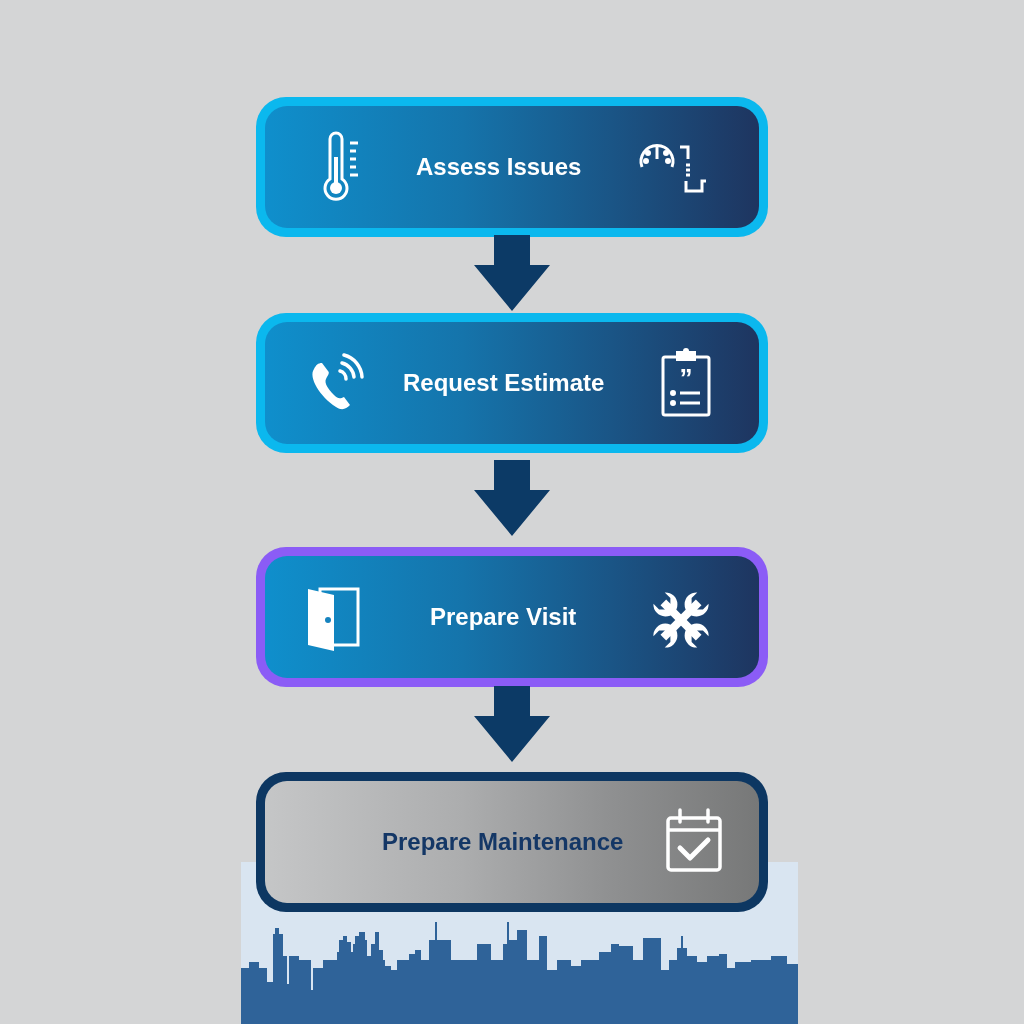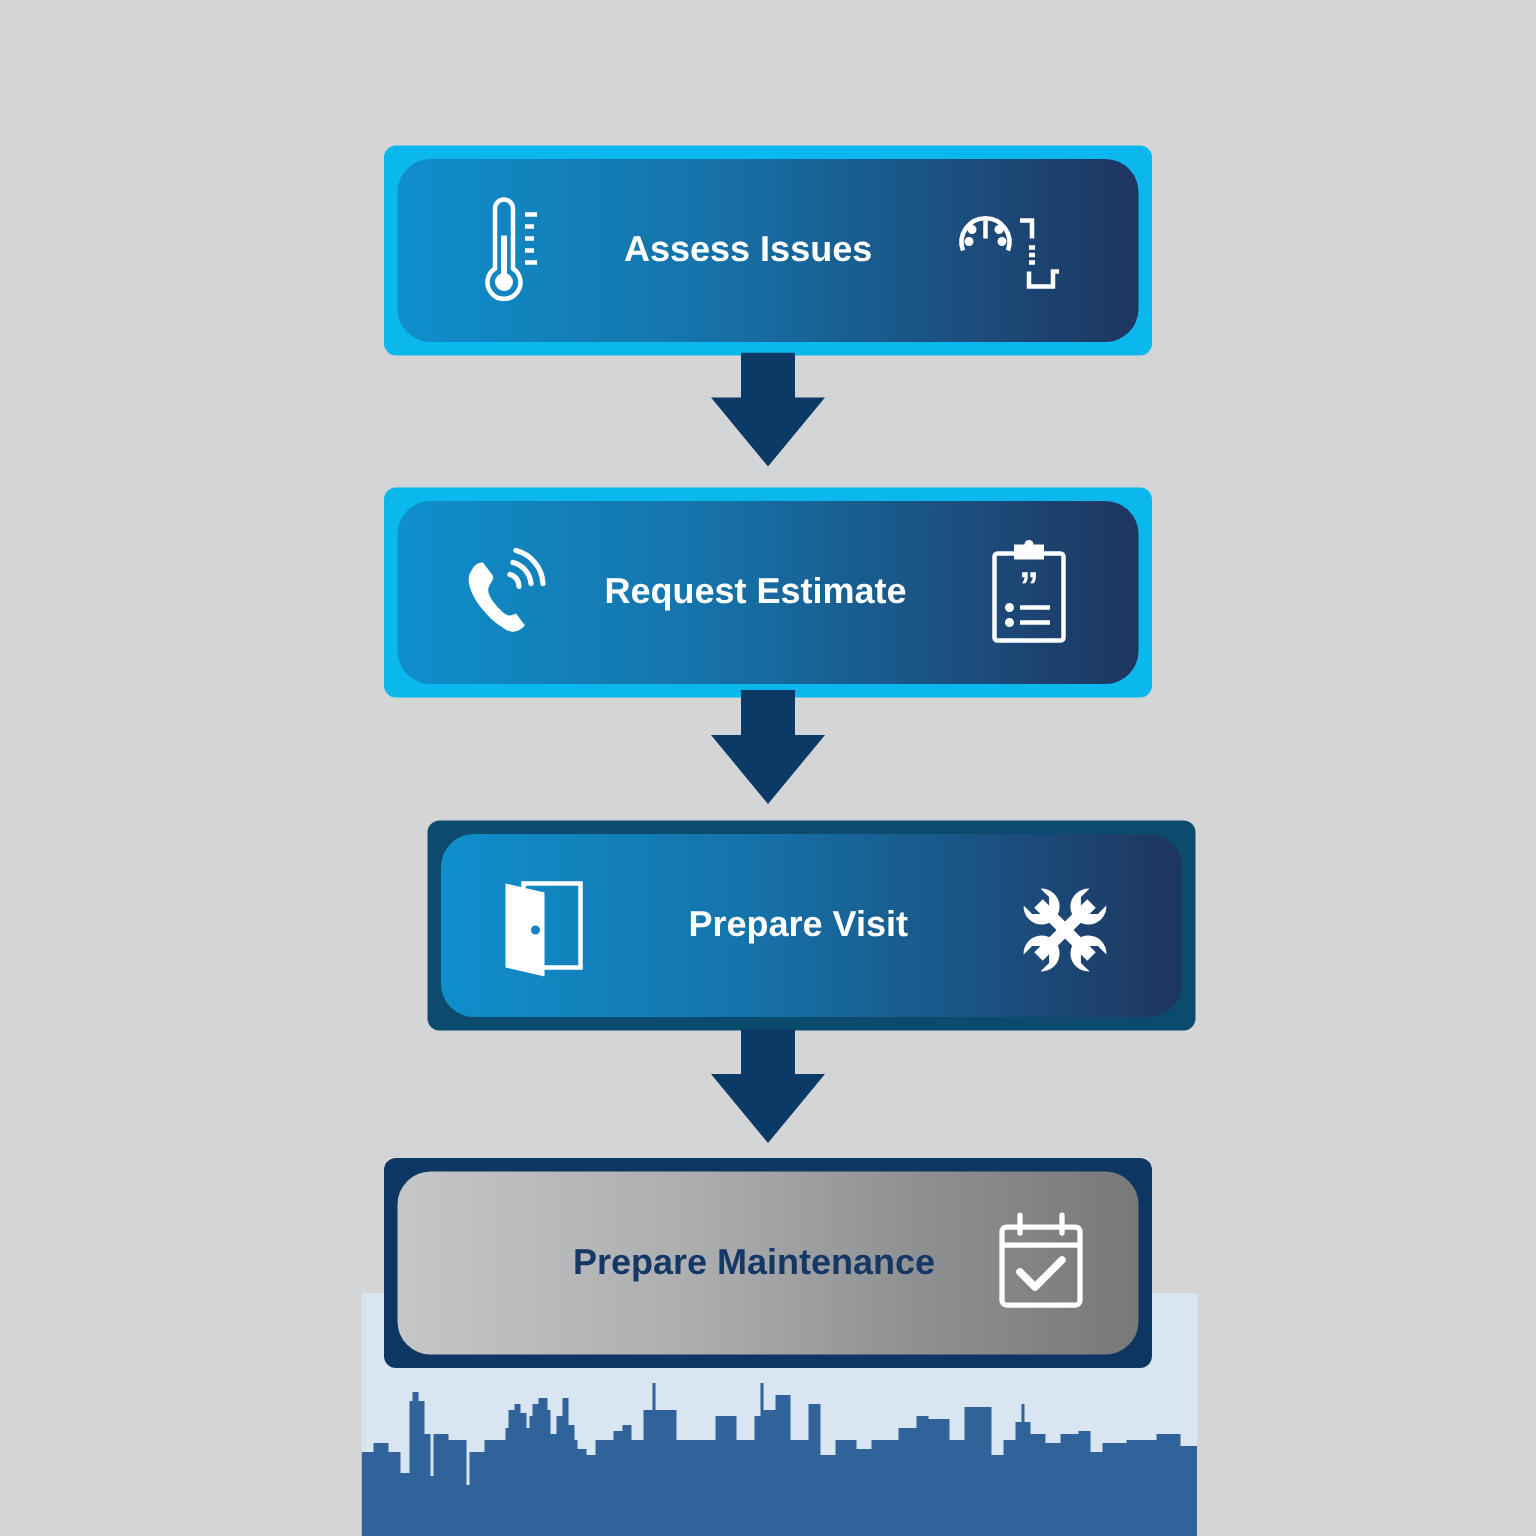--- a/index.html
+++ b/index.html
@@ -3,29 +3,29 @@
 <meta charset="utf-8">
 <style>
   html, body { margin:0; padding:0; }
   body {
     width:1024px; height:1024px; overflow:hidden; position:relative;
     background:#d4d5d6;
     font-family:"Liberation Sans", "DejaVu Sans", sans-serif;
   }
   .step {
     position:absolute; left:256px; width:512px; height:140px;
-    border-radius:8px; box-sizing:border-box;
+    border-radius:30px; box-sizing:border-box;
   }
   .step .inner {
     position:absolute; left:9px; top:9px; right:9px; bottom:9px;
     border-radius:22px;
     background:linear-gradient(90deg, #0f8fcc 0%, #1574ab 40%, #1a5586 70%, #1e3560 100%);
   }
   .step.s1, .step.s2 { background:#0bb8ee; }
-  .step.s3 { background:#0c4a6e;margin-left:29px; }
+  .step.s3 { background:#8b5cf6; }
   .step.s4 { background:#0d3762; }
   .step.s4 .inner {
     background:linear-gradient(90deg, #c5c6c7 0%, #acadae 40%, #8f9091 70%, #777878 100%);
   }
   .label {
     position:absolute; top:50%; transform:translateY(-50%);
     color:#ffffff; font-weight:bold; font-size:24px; white-space:nowrap;
   }
   .s4 .label { color:#143766; }
   .icon { position:absolute; }
@@ -71,21 +71,21 @@
     </svg>
   </div>
 </div>
 
 <div class="arrow" style="top:235px;">
   <svg width="80" height="78" viewBox="0 0 80 78">
       <polygon points="22,0 58,0 58,30 78,30 40,76 2,30 22,30" fill="#0c3a66"></polygon>
     </svg>
 </div>
 
-<div class="step s2" style="top:325px;">
+<div class="step s2" style="top:313px;">
   <div class="inner"></div>
   <div class="icon" style="left:50px;top:40px;">
     <svg width="64" height="62" viewBox="0 0 64 62">
       <path d="M8 16 C2 24 14 44 30 54 C36 58 40 56 44 52 L38 44 C34 46 32 46 28 42 C22 36 18 30 20 26 C22 22 24 20 22 18 L16 10 C12 10 10 12 8 16 Z" fill="#fff"></path>
       <g fill="none" stroke="#fff" stroke-width="3.5" stroke-linecap="round">
         <path d="M34 18 A8 8 0 0 1 40 26"></path>
         <path d="M36 10 A16 16 0 0 1 48 24"></path>
         <path d="M38 2 A24 24 0 0 1 56 24"></path>
       </g>
     </svg>

